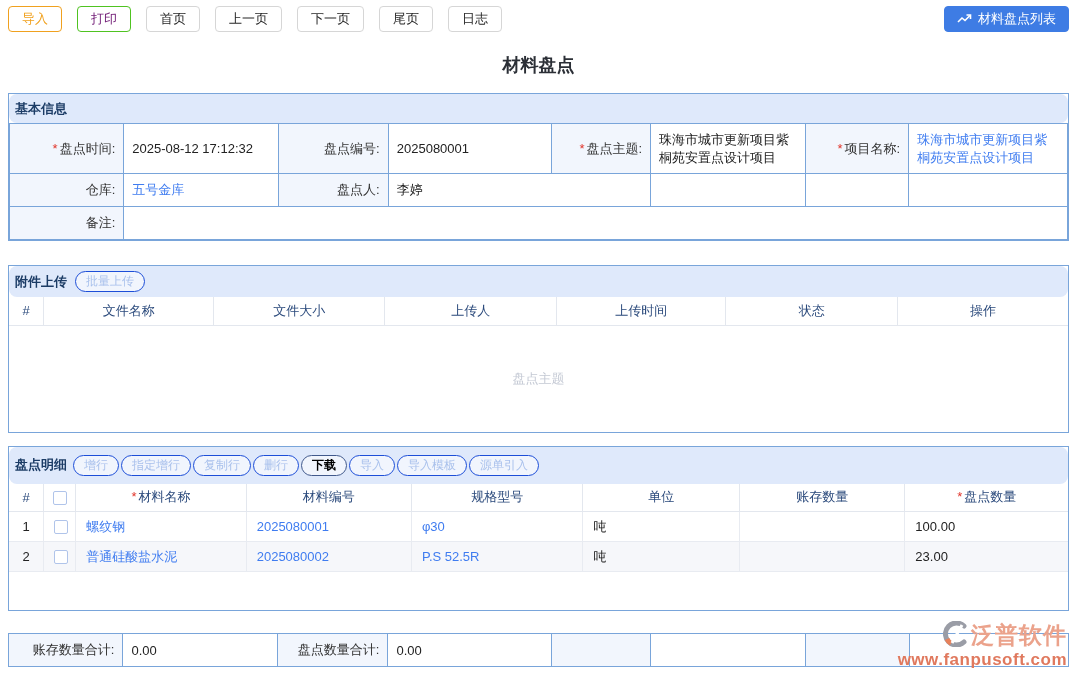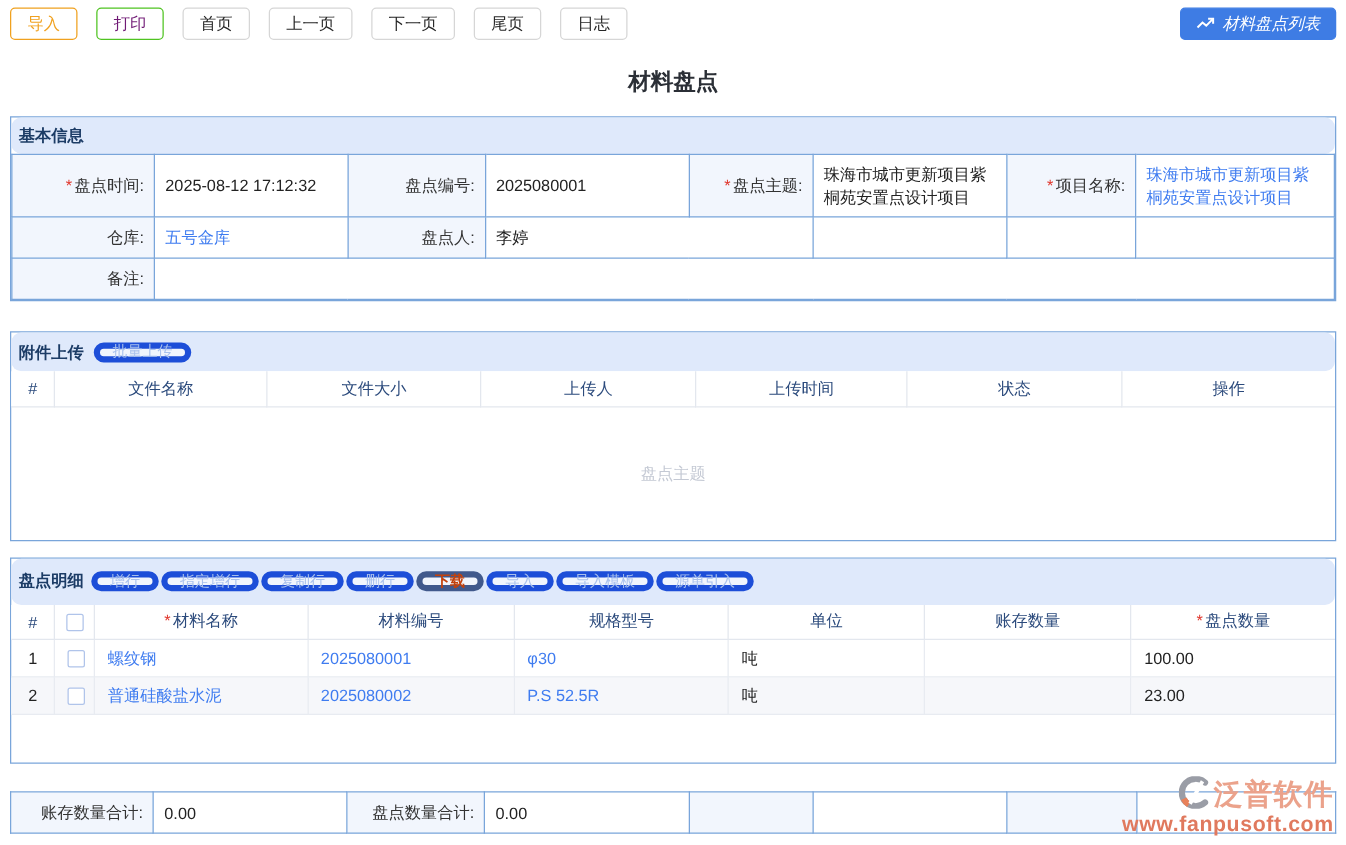--- a/index.html
+++ b/index.html
@@ -17,38 +17,38 @@
   .btn {
     display:inline-flex; align-items:center; justify-content:center;
     height:26px; padding:0 13px; background:#fff;
     border:1px solid #d6d6d6; border-radius:4px;
     font-size:13px; color:#262626; cursor:pointer; white-space:nowrap;
   }
   .btn-orange { color:#f0a11f; border-color:#f0a11f; }
   .btn-green  { color:#701a75; border-color:#4fc321; }
   .btn-primary {
     margin-left:auto; background:#3e7ce4; border:1px solid #3e7ce4;
-    color:#fff; gap:6px; padding:0 12px;font-style:italic;
+    color:#fff; gap:6px; padding:0 12px;
   }
   .btn-primary svg { display:block; }
   
   h1.page-title { text-align:center; font-size:18px; font-weight:bold; color:#2b2f36; margin:14px 0 16px 0; }
   
   .panel { margin:0 8px 24px 8px; border:1px solid #79a5da; }
   .panel-header {
     background:#dfe9fb; padding:0 6px; height:29px;
     display:flex; align-items:center; gap:8px;
     font-weight:bold; font-size:13px; color:#1c3c66;border-radius:8px;
   }
   .pill {
-    display:inline-flex; align-items:center; height:16px; padding:0 10px;
-    border:5px solid #1d4ed8; border-radius:11px; background:rgba(255,255,255,.55);
+    display:inline-flex; align-items:center; height:21px; padding:0 10px;
+    border:1px solid #1d4ed8; border-radius:11px; background:rgba(255,255,255,.55);
     color:#a9c1ec; font-size:12px; font-weight:normal; cursor:pointer; white-space:nowrap;
   }
-  .pill-dark { color:#c2410c; border-color:#41598c; font-weight:bold; }
+  .pill-dark { color:#000000; border-color:#41598c; font-weight:bold; }
   
   table { width:100%; border-collapse:collapse; table-layout:fixed; }
   .grid td { border:1px solid #79a5da; padding:5px 8px; vertical-align:middle; }
   .grid .lbl { background:#f2f6fd; text-align:right; color:#333; }
   .grid .val { background:#fff; text-align:left; }
   .req { color:#e0342a; margin-right:2px; }
   .link { color:#3f7cf0; cursor:pointer; }
   .center { text-align:center; }
   .row-tall td { height:50px; }
   .row-std td { height:33px; }

